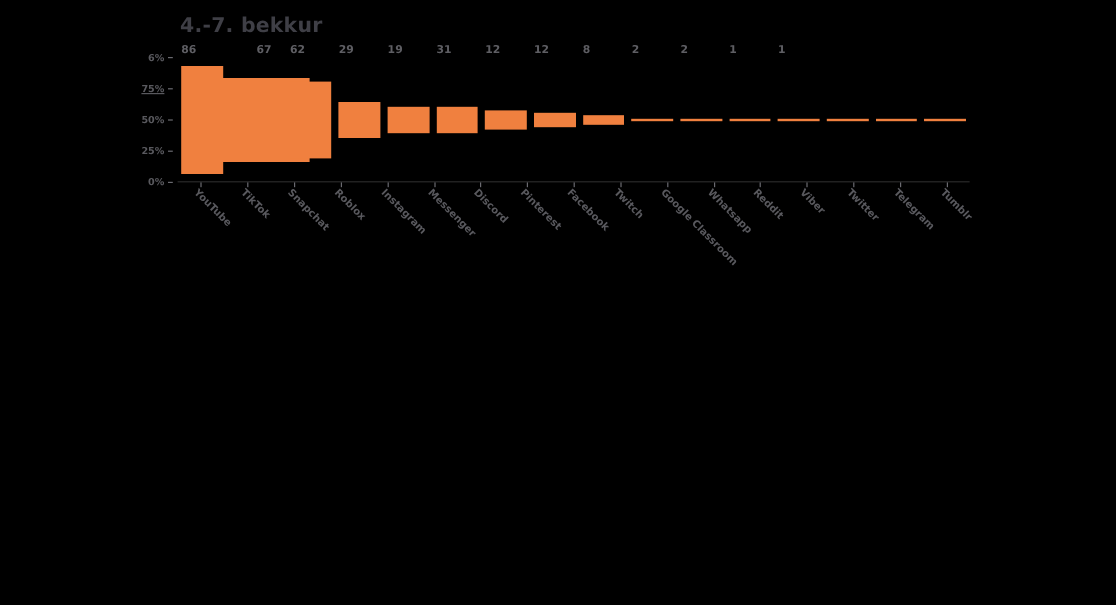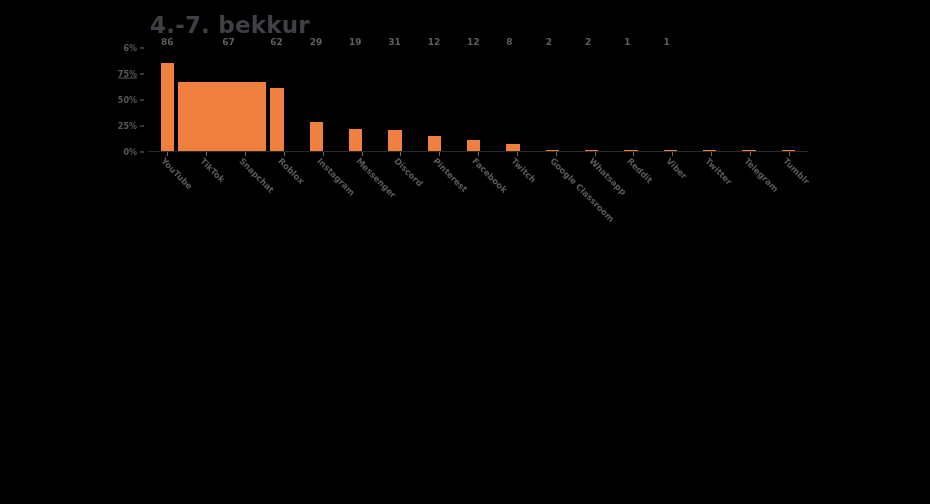--- a/index.html
+++ b/index.html
@@ -9,21 +9,21 @@
     font-family:"DejaVu Sans", sans-serif;
     overflow:hidden;
     position:relative;
   }
   .panel{position:absolute;left:0;width:930px;}
   #panel-top{top:0;height:252px;}
   #panel-bottom{top:252px;height:252px;}
 
   .chart-title{
     position:absolute;
-    font-size:23px;
+    font-size:17px;
     font-weight:bold;
     color:#3f3f46;
     letter-spacing:.2px;
     white-space:nowrap;
   }
   #title-top{left:150px;top:12px;}
 
   .plot{
     position:absolute;
     left:148px;
@@ -68,23 +68,23 @@
     display:flex;
     align-items:flex-end;
     justify-content:space-between;
   }
   .bar-slot{
     position:relative;
     flex:1 1 0;
     height:100%;
     display:flex;
     flex-direction:column;
-    justify-content:flex-end;
+    justify-content:center;
     align-items:center;
-    margin:0 13px;
+    margin:0 3px;
   }
   .bar-value{
     position:absolute;
     bottom:100%;
     margin-bottom:1px;
     font-size:9px;
     font-weight:bold;
     color:#5e5e63;
     white-space:nowrap;
   }

